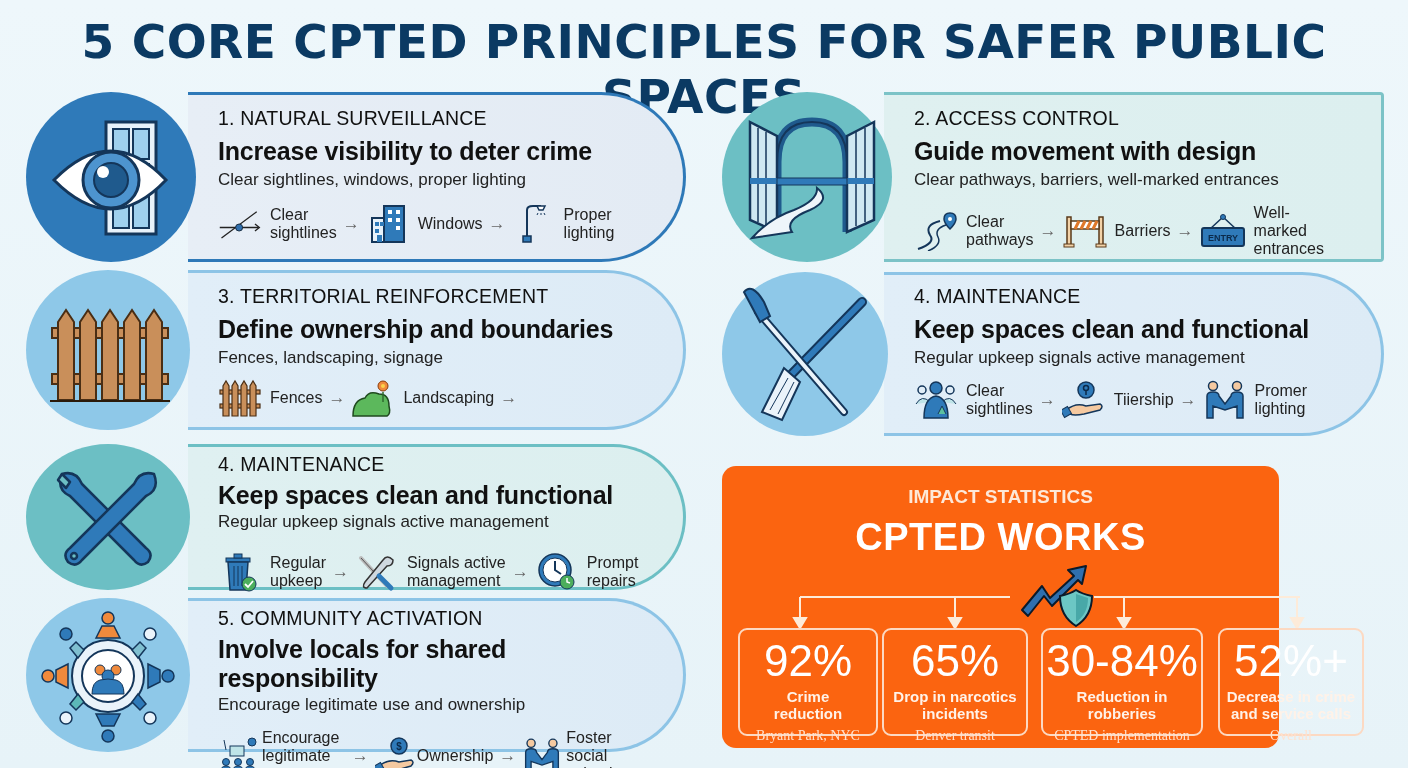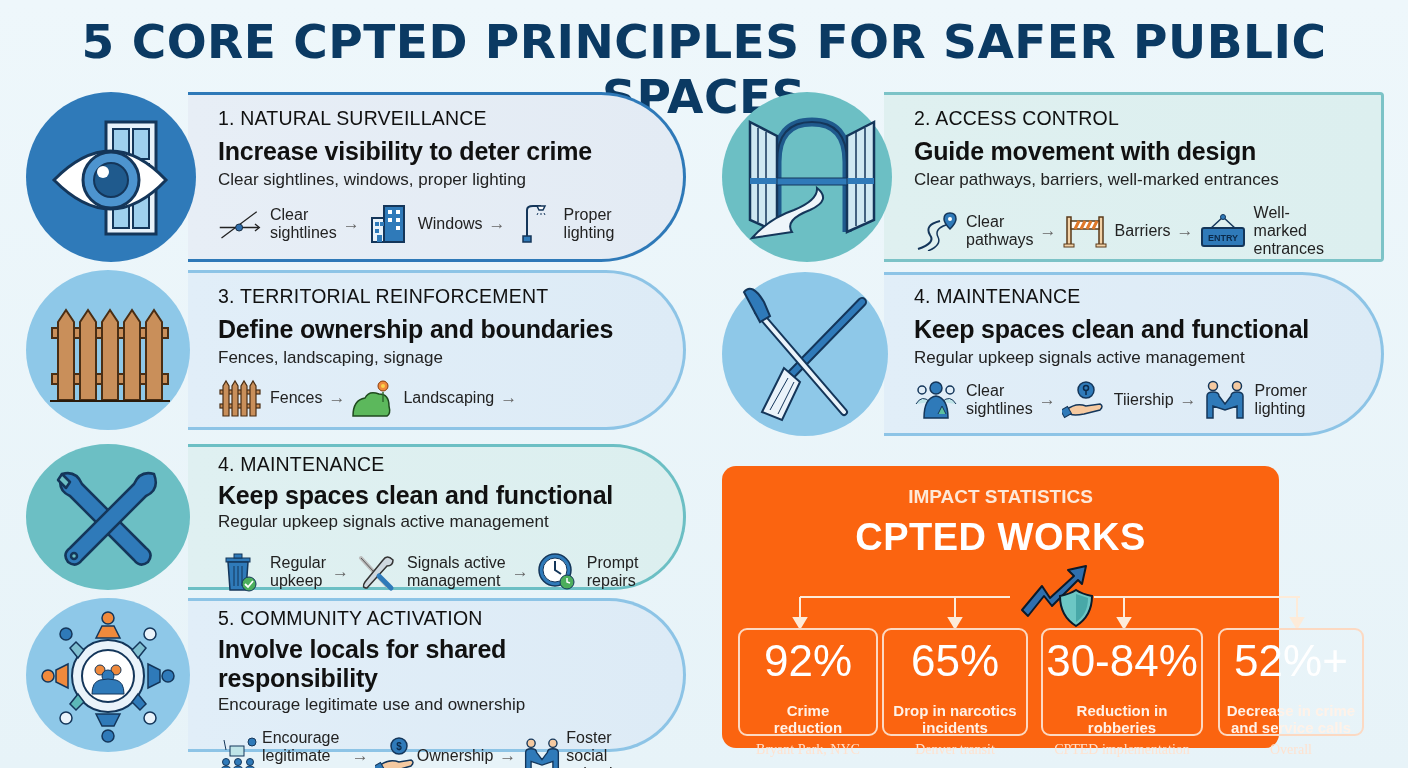--- a/index.html
+++ b/index.html
@@ -41,21 +41,21 @@
     position: absolute; left: 722px; top: 466px; width: 557px; height: 282px;
     background: #fb6410; border-radius: 14px;
   }
   .impact .kicker { position: absolute; top: 20px; width: 100%; text-align: center; color: #fde8d8; font-size: 19px; font-weight: 700; }
   .impact .headline { position: absolute; top: 50px; width: 100%; text-align: center; color: #fff; font-size: 38px; font-weight: 700; letter-spacing: 0.5px; }
   .stat {
     position: absolute; top: 162px; height: 108px; border: 2px solid #fcd9c2; border-radius: 9px;
     text-align: center; color: #fff;
   }
   .stat .value { font-size: 44px; font-weight: 400; margin-top: 6px; }
-  .stat .caption { font-size: 15px; font-weight: 700; line-height: 17px; color: #fff2e8; margin-top: 16px; }
+  .stat .caption { font-size: 15px; font-weight: 700; line-height: 17px; color: #fff2e8; margin-top: 2px; }
   .stat .source { font-size: 14px; color: #ffe2cf; margin-top: 6px; font-family: Liberation Serif, serif; }
 </style>
 </head>
 <body>
 
 <div class="title">5 CORE CPTED PRINCIPLES FOR SAFER PUBLIC SPACES</div>
 
 <div class="card" style="left:188px; top:92px; width:498px; border-color:#2e79b8; background:linear-gradient(90deg,#e7eef6,#e3ebf4);">
   <div class="circle" style="background:#2f7ab9;">
     <svg width="170" height="170" viewBox="0 0 170 170">

